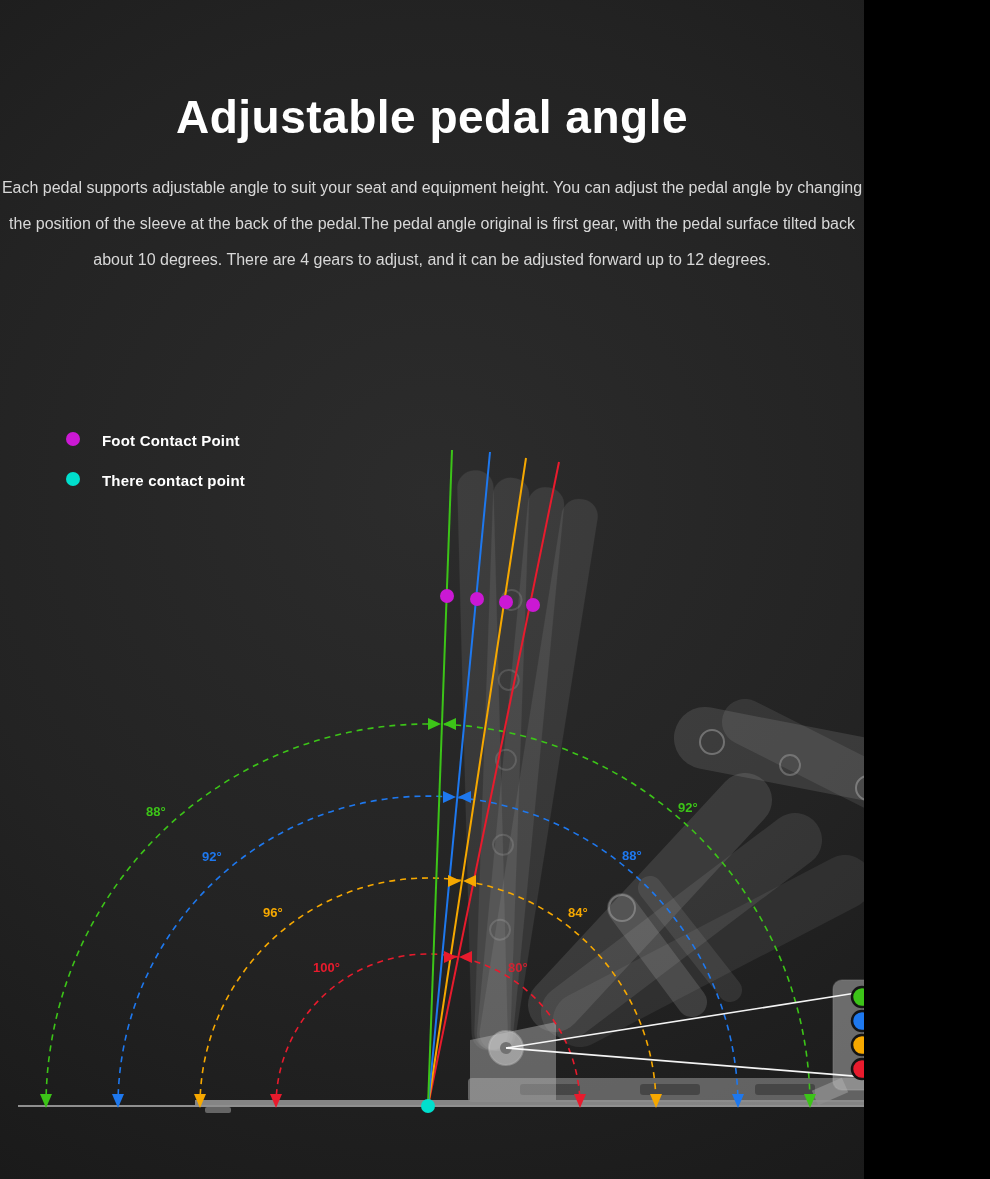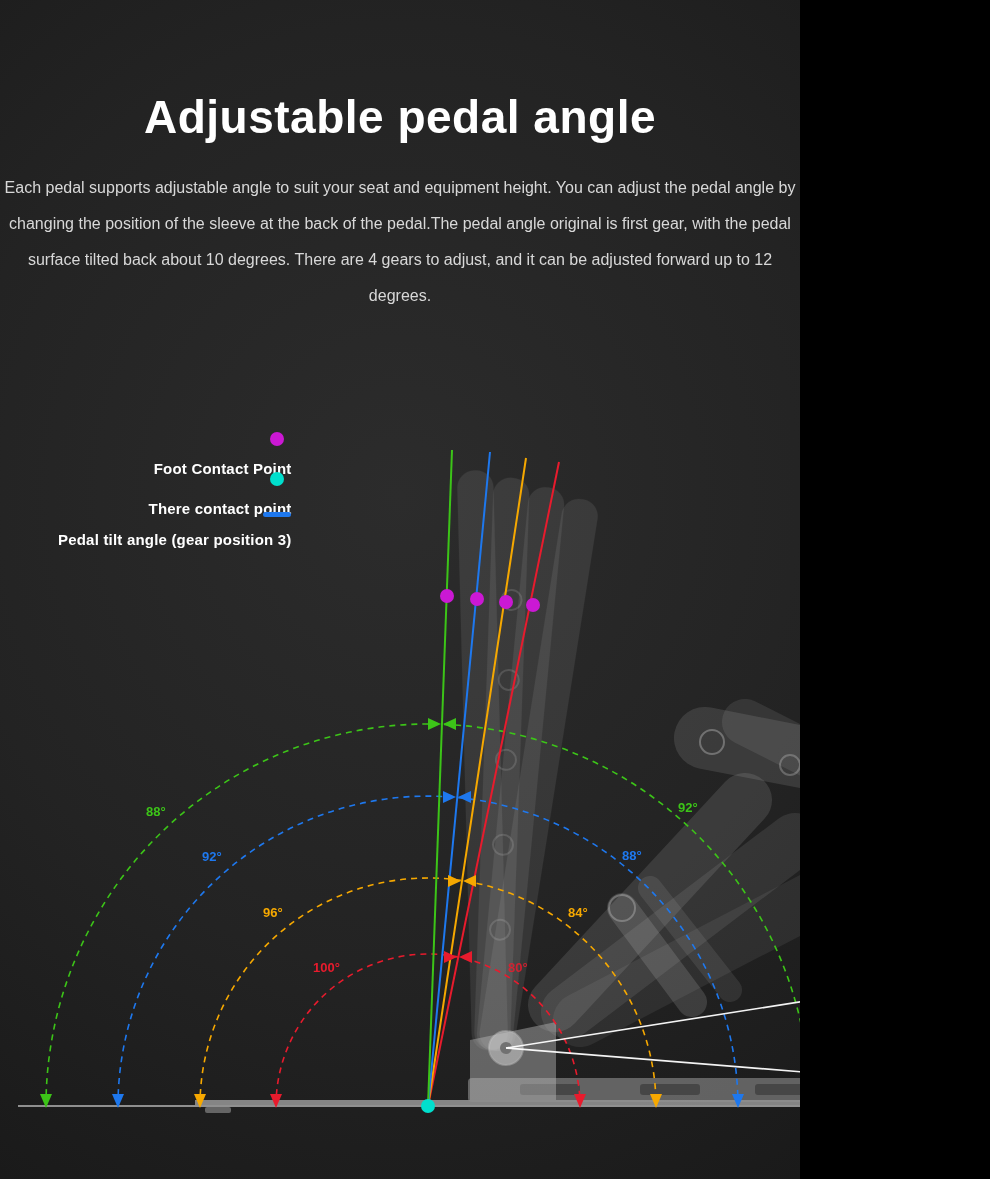--- a/index.html
+++ b/index.html
@@ -1,29 +1,29 @@
 <!DOCTYPE html>
 <html><head>
 <meta charset="utf-8">
 <style>
   * { margin:0; padding:0; box-sizing:border-box; }
   html,body { background:#000; }
   .page {
-    position:relative; width:800px; height:1179px; overflow:hidden;
+    position:relative; width:864px; height:1179px; overflow:hidden;
     background: radial-gradient(140% 100% at 50% 42%, #2c2c2c 0%, #232323 40%, #1a1a1a 68%, #0e0e0e 100%);
     font-family:"Liberation Sans", sans-serif; color:#fff;
   }
   .header { position:relative; padding-top:90px; text-align:center; z-index:3; }
   .title { font-size:46px; font-weight:700; letter-spacing:.5px; color:#fff; }
   .desc {
     margin:26px auto 0; max-width:874px; font-size:16px; line-height:36px;
     color:#d8d8d8; font-weight:400;
   }
   .legend { position:absolute; left:58px; top:432px; display:flex; flex-direction:column; z-index:3; }
-  .legend-row { display:flex; align-items:flex-end; height:36px; gap:14px;flex-direction:column; }
+  .legend-row { display:flex; align-items:flex-start; height:36px; gap:14px; }
   .legend-row.dotrow { height:40px; }
   .swatch-wrap { width:30px; display:flex; justify-content:center; align-items:center; }
   .dot { width:14px; height:14px; border-radius:50%; }
   .bar { width:28px; height:5px; border-radius:3px; }
   .legend-label { font-size:15px; font-weight:700; color:#fff; letter-spacing:.2px; }
 
   svg.diagram { position:absolute; left:0; top:0; width:990px; height:1179px; z-index:2; }
 
   .arc { fill:none; stroke-width:1.6; stroke-dasharray:6 5; }
   .tilt { stroke-width:2; fill:none; }
@@ -49,26 +49,20 @@
       <span class="swatch-wrap">
           <span class="dot" style="background: rgb(203, 24, 212);"></span>
         </span>
       <span class="legend-label">Foot Contact Point</span>
     </div>
     <div class="legend-row dotrow">
       <span class="swatch-wrap">
           <span class="dot" style="background: rgb(0, 223, 205);"></span>
         </span>
       <span class="legend-label">There contact point</span>
-    </div>
-    <div class="legend-row">
-      <span class="swatch-wrap">
-          <span class="bar" style="background: rgb(30, 120, 238);"></span>
-        </span>
-      <span class="legend-label">Pedal tilt angle (gear position 3)</span>
     </div>
   </div>
 
   <svg class="diagram" viewBox="0 0 990 1179">
 
     <line x1="18" y1="1106" x2="975" y2="1106" stroke="#c0c0c0" stroke-width="2" opacity="0.7"></line>
 
     <g>
 
       <line x1="555" y1="1005" x2="745" y2="800" stroke="#d8d8d8" stroke-width="54" stroke-linecap="round" opacity="0.13"></line>

